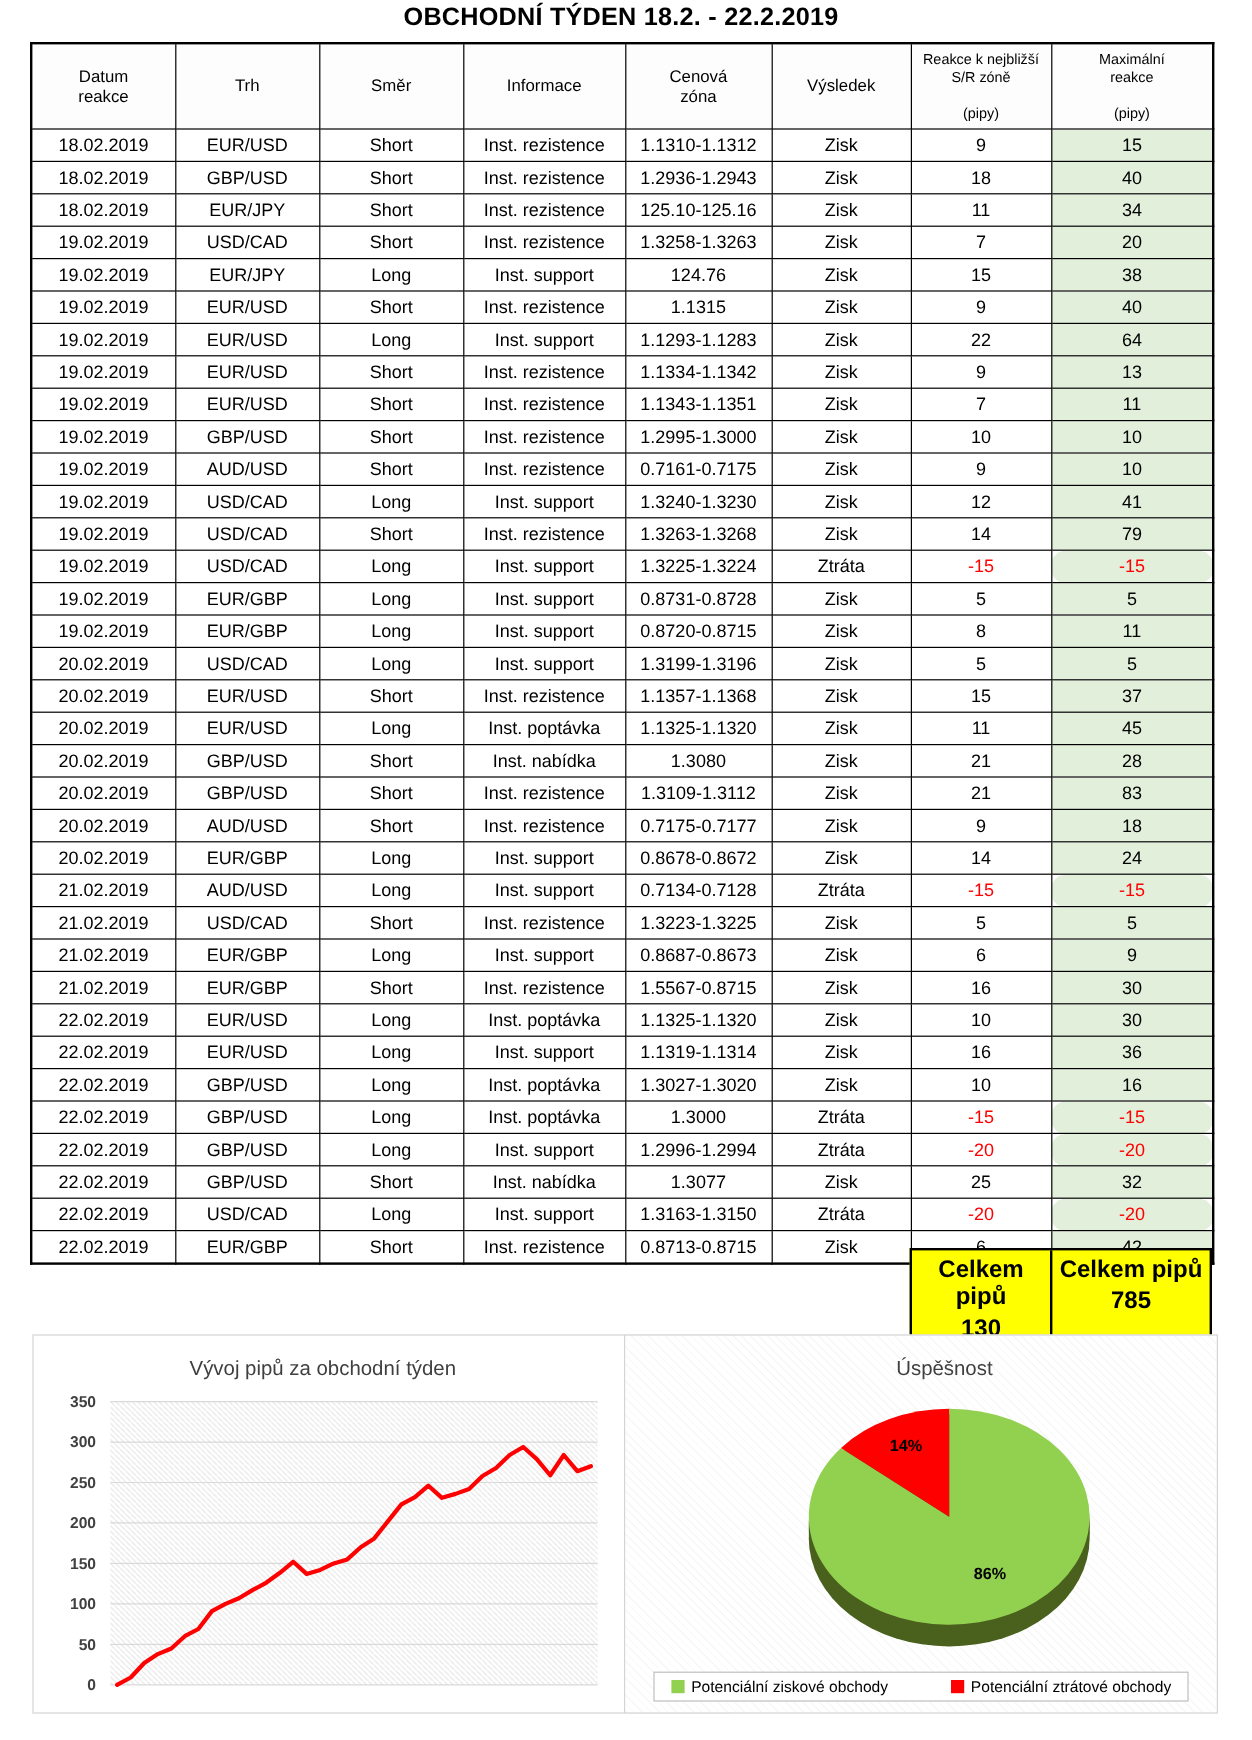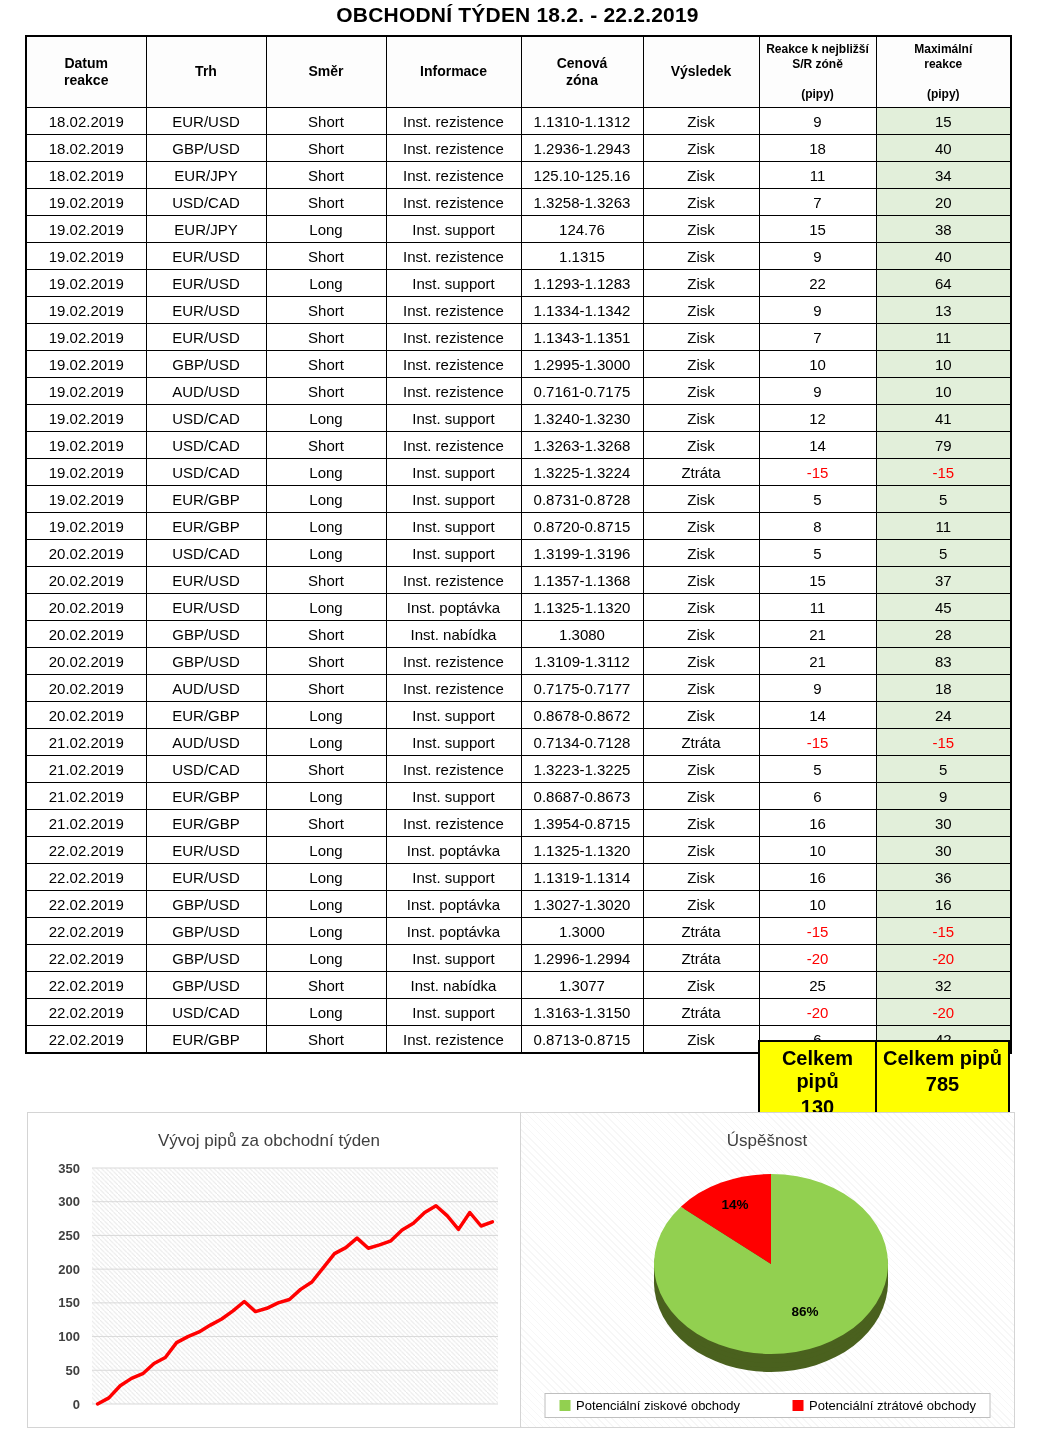--- a/index.html
+++ b/index.html
@@ -12,43 +12,44 @@
     font-size:21px;font-weight:700;letter-spacing:.2px;
   }
   table.trades{
     position:absolute;left:25px;top:35px;border-collapse:collapse;
     border:2px solid #000;table-layout:fixed;width:985px;
   }
   table.trades th,table.trades td{
     border:1px solid #000;text-align:center;vertical-align:middle;
     padding:0 2px;overflow:hidden;white-space:nowrap;
   }
-  table.trades th{height:70px;font-size:14px;font-weight:700;background:#fdfdfd;}
+  table.trades th{height:70px;font-size:14px;font-weight:400;background:#fdfdfd;}
   table.trades th.small{font-size:12px;}
   table.trades th .hline{line-height:1.25;min-height:15px;}
   table.trades td{height:26px;font-size:15px;}
   td.green{background:#e2efda;}
-  td.neg{color:#ff0000;}
+  td.neg{color:#ff0000;border-radius:12px;}
   .totals{
     position:absolute;left:758px;top:1040px;display:flex;
     border:2px solid #000;background:#ffff00;
   }
   .total-cell{
     width:115px;padding:5px 0 6px 0;text-align:center;font-weight:700;font-size:20px;
   }
   .total-cell + .total-cell{border-left:2px solid #000;width:131px;}
   .total-cell .tv{margin-top:3px;}
   .chart-panel{
     position:absolute;top:1112px;height:316px;background:#fff;
     border:1px solid #d4d4d4;box-sizing:border-box;
   }
   #linePanel{left:27px;width:584px;}
   #piePanel{
     left:520px;width:495px;
     background-image:repeating-linear-gradient(45deg, rgba(0,0,0,0.03) 0px, rgba(0,0,0,0.03) 1px, transparent 1px, transparent 5px);
+    padding-left:20px;
   }
   .chart-panel svg{display:block;}
   .chart-title{font-size:17px;fill:#3f3f3f;}
   .ytick{font-size:13px;font-weight:700;fill:#404040;}
   .pct-label{font-size:13.5px;font-weight:700;fill:#000;}
   .legend{
     position:absolute;bottom:9px;left:50%;transform:translateX(-50%);
     background:#fff;border:1px solid #bfbfbf;display:flex;align-items:center;
     gap:52px;padding:4px 14px;white-space:nowrap;
   }
@@ -366,21 +367,21 @@
         <td>0.8687-0.8673</td>
         <td>Zisk</td>
         <td>6</td>
         <td class="green">9</td>
       </tr>
       <tr>
         <td>21.02.2019</td>
         <td>EUR/GBP</td>
         <td>Short</td>
         <td>Inst. rezistence</td>
-        <td>1.3954-0.8715</td>
+        <td>1.5567-0.8715</td>
         <td>Zisk</td>
         <td>16</td>
         <td class="green">30</td>
       </tr>
       <tr>
         <td>22.02.2019</td>
         <td>EUR/USD</td>
         <td>Long</td>
         <td>Inst. poptávka</td>
         <td>1.1325-1.1320</td>

